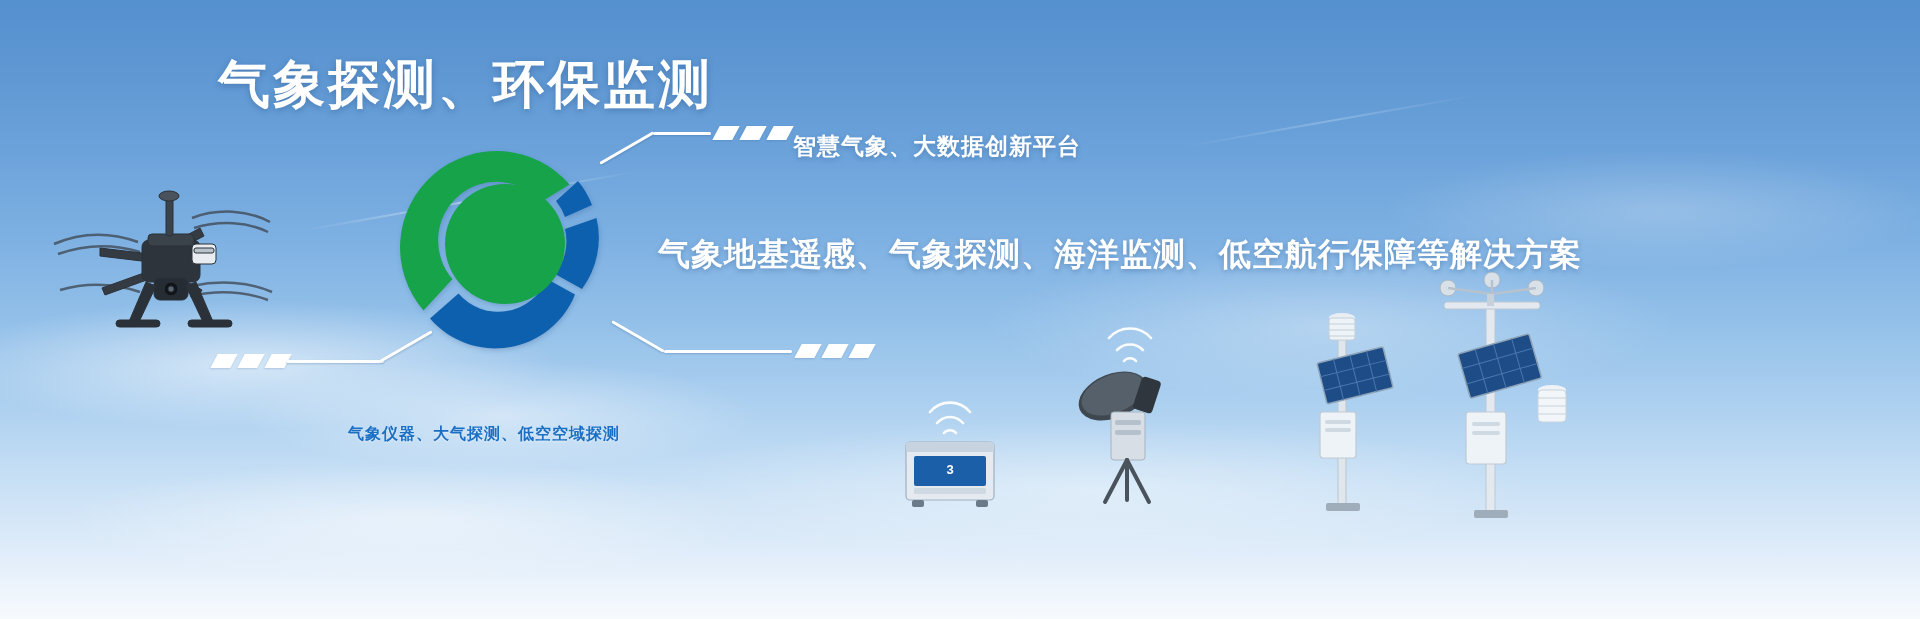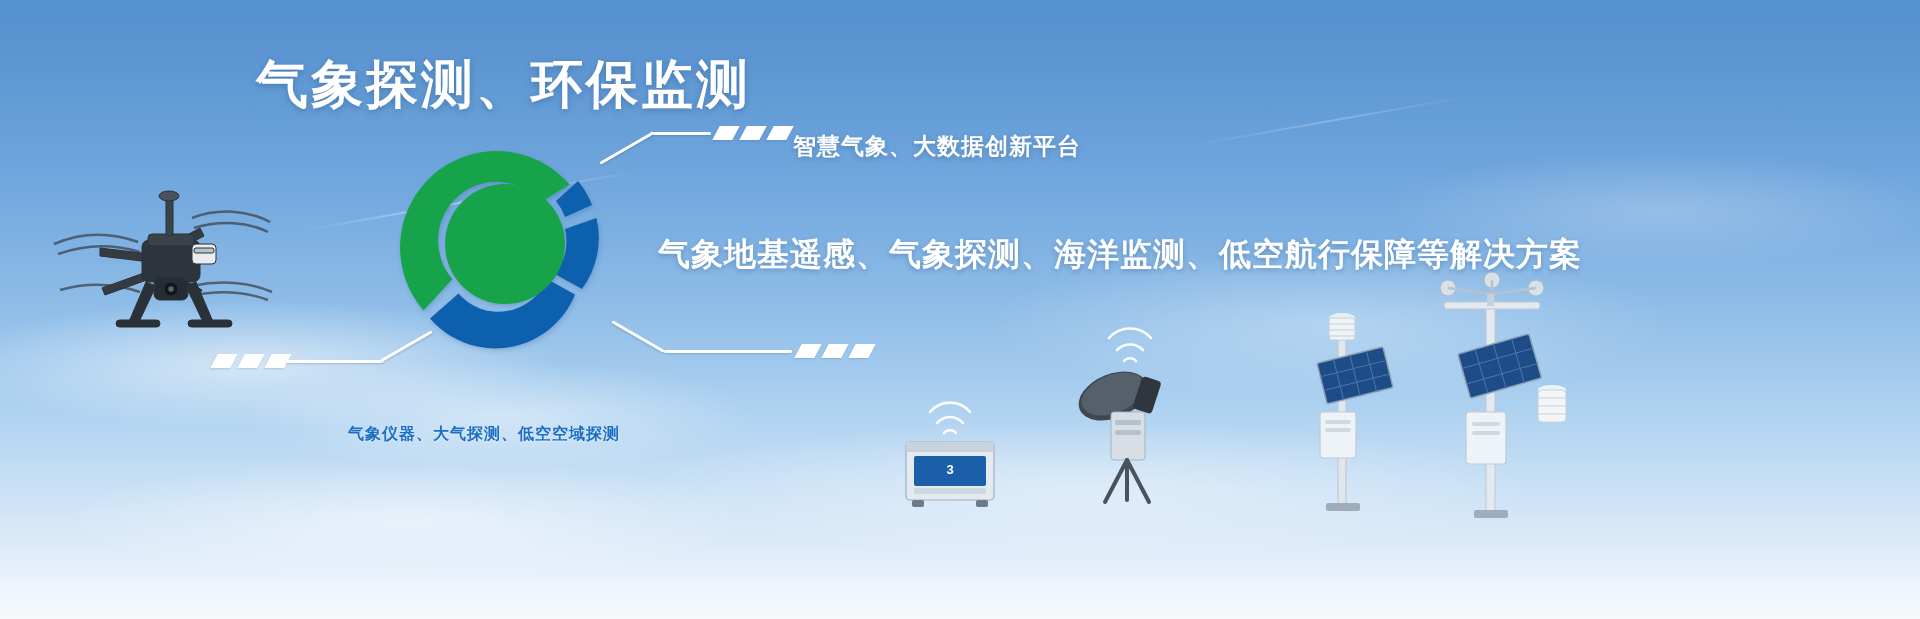--- a/index.html
+++ b/index.html
@@ -47,21 +47,20 @@
   .s1 { left:300px; top:200px; width:340px; }
   .s2 { left:1180px; top:120px; width:300px; opacity:.5; }
 
   
   #main-title {
     position:absolute; left:218px; top:50px;
     font-size:52px; font-weight:bold; color:#ffffff;
     letter-spacing:3px;
     text-shadow:0 2px 6px rgba(30,70,120,.35);
     white-space:nowrap;
-    margin-left:38px;
   }
 
   
   #ring-logo {
     position:absolute; left:389px; top:128px;
     width:232px; height:232px;
   }
   #ring-logo svg { display:block; width:232px; height:232px; }
 
   

